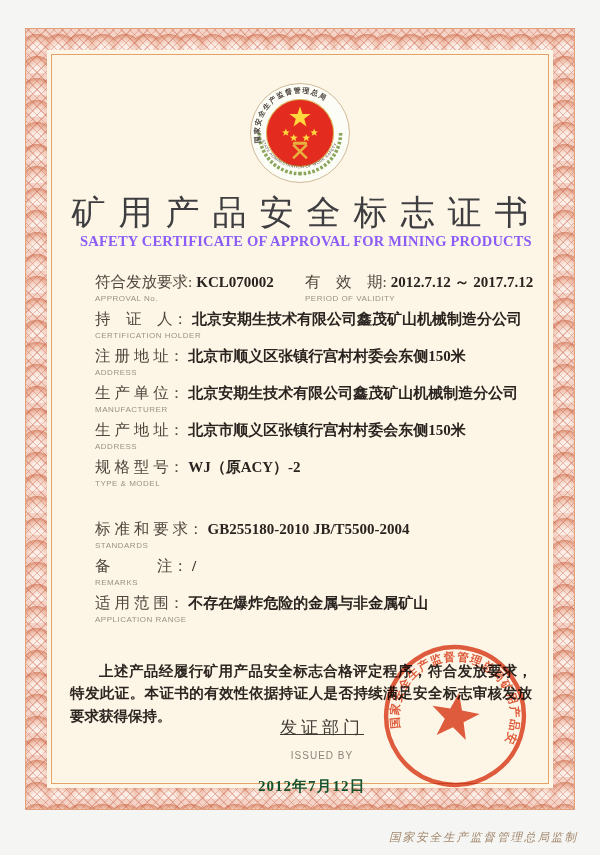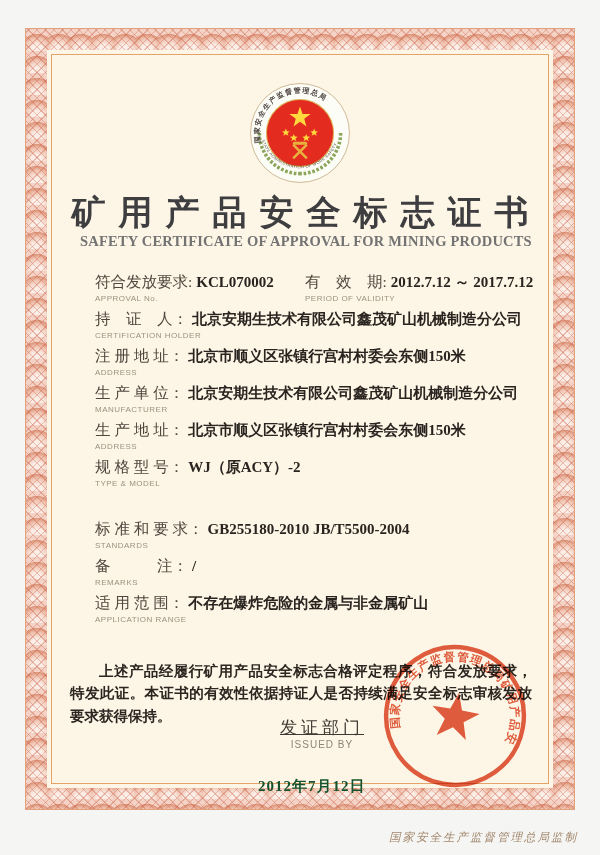--- a/index.html
+++ b/index.html
@@ -21,44 +21,44 @@
   .page-inner{
     position:absolute;left:47px;top:50px;right:47px;bottom:67px;
     background:#fdf5e6;
   }
   .hairline{
     position:absolute;inset:4px;border:1px solid #e3a36b;pointer-events:none;
   }
   .emblem{position:absolute;left:244px;top:80px;width:112px;height:106px;}
   .cert-title{
     position:absolute;left:0;right:0;top:190px;text-align:center;
-    font-size:34px;font-weight:bold;color:#3e3e41;letter-spacing:13px;text-indent:13px;
+    font-size:34px;font-weight:normal;color:#3e3e41;letter-spacing:13px;text-indent:13px;
   }
   .cert-subtitle{
     position:absolute;left:0;right:0;top:233px;text-align:center;
-    font-size:14.5px;font-weight:bold;color:#737373;letter-spacing:.2px;padding-left:12px;
+    font-size:14.5px;font-weight:bold;color:#8b5cf6;letter-spacing:.2px;padding-left:12px;
   }
   .content{position:absolute;left:95px;right:55px;top:272px;}
   .row{margin-bottom:5px;}
   .row-line{display:flex;align-items:baseline;}
   .f-label{font-size:15.5px;color:#50473e;white-space:nowrap;}
   .f-value{font-size:15px;font-weight:bold;color:#29241f;margin-left:4px;white-space:nowrap;}
   .f-sub{font-size:8px;color:#9a9280;letter-spacing:.5px;line-height:10px;margin-top:1px;
          font-family:"Liberation Sans","DejaVu Sans",sans-serif;}
   .dual{display:flex;}
   .dual .col1{width:210px;}
   .group2{margin-top:30px;}
   .statement{
     position:absolute;left:70px;width:462px;top:660px;
     font-size:14.5px;font-weight:bold;color:#2b2620;line-height:1.55;
     text-indent:2em;text-align:justify;
   }
   .issuer{position:absolute;left:252px;top:716px;width:140px;text-align:center;}
   .issuer-label{font-size:17px;color:#3f3a33;letter-spacing:4px;text-decoration:underline;}
-  .issuer-sub{font-size:10px;color:#8d857a;letter-spacing:1px;margin-top:0;
+  .issuer-sub{font-size:10px;color:#8d857a;letter-spacing:1px;margin-top:11px;
               font-family:"Liberation Sans","DejaVu Sans",sans-serif;}
   .issue-date{
     position:absolute;left:258px;top:747px;
     font-size:15px;font-weight:bold;color:#14532d;letter-spacing:1px;margin-top:30px;
   }
   .seal{
     position:absolute;left:381px;top:642px;width:148px;height:148px;
     transform:rotate(10deg);opacity:.9;mix-blend-mode:multiply;
   }
   .bottom-credit{

